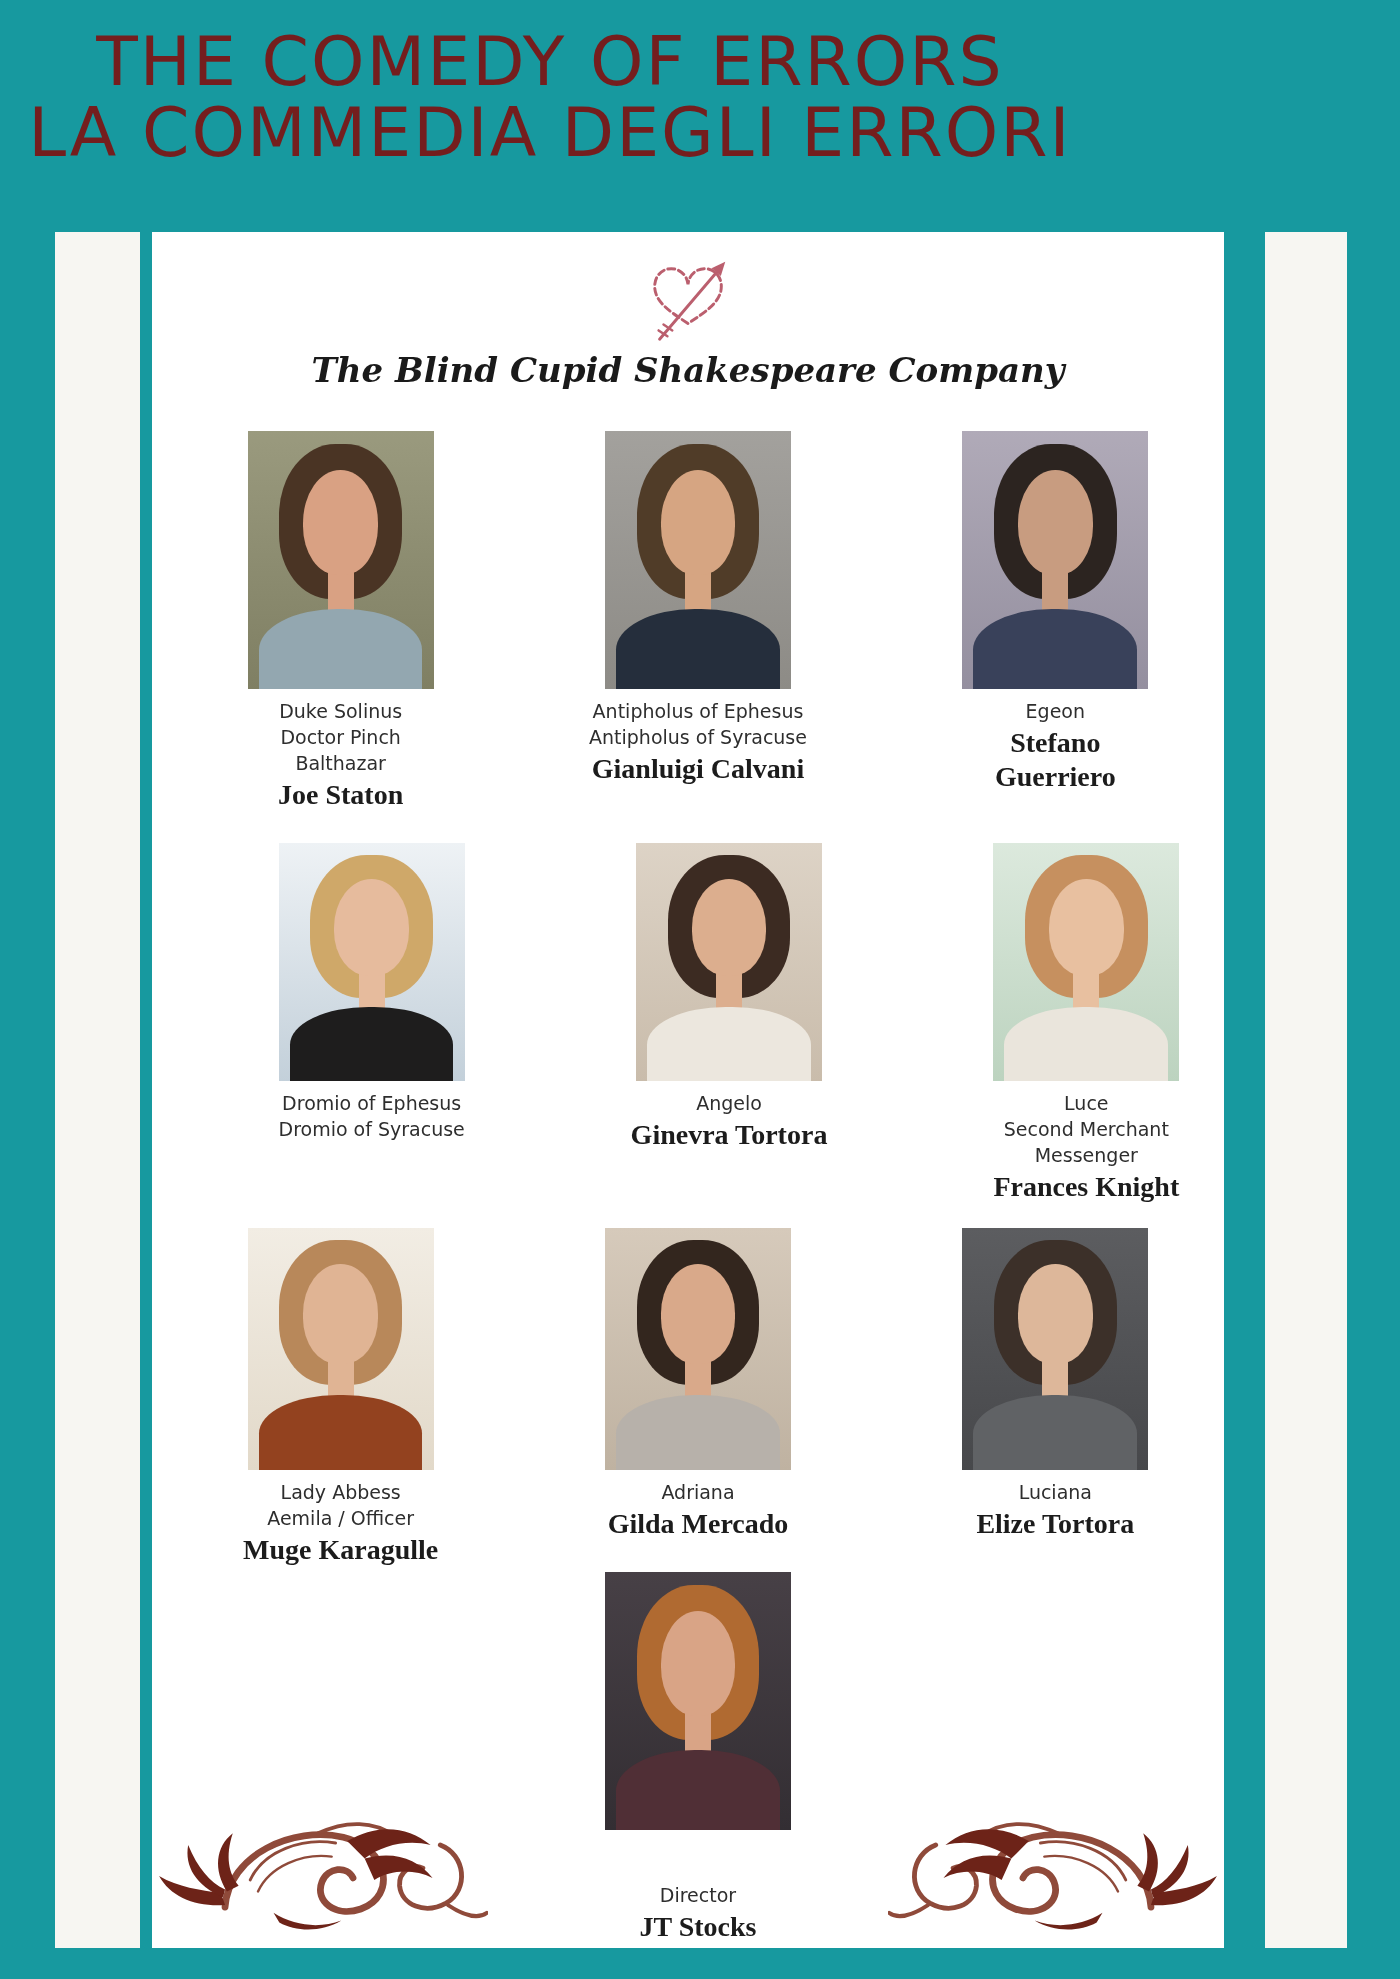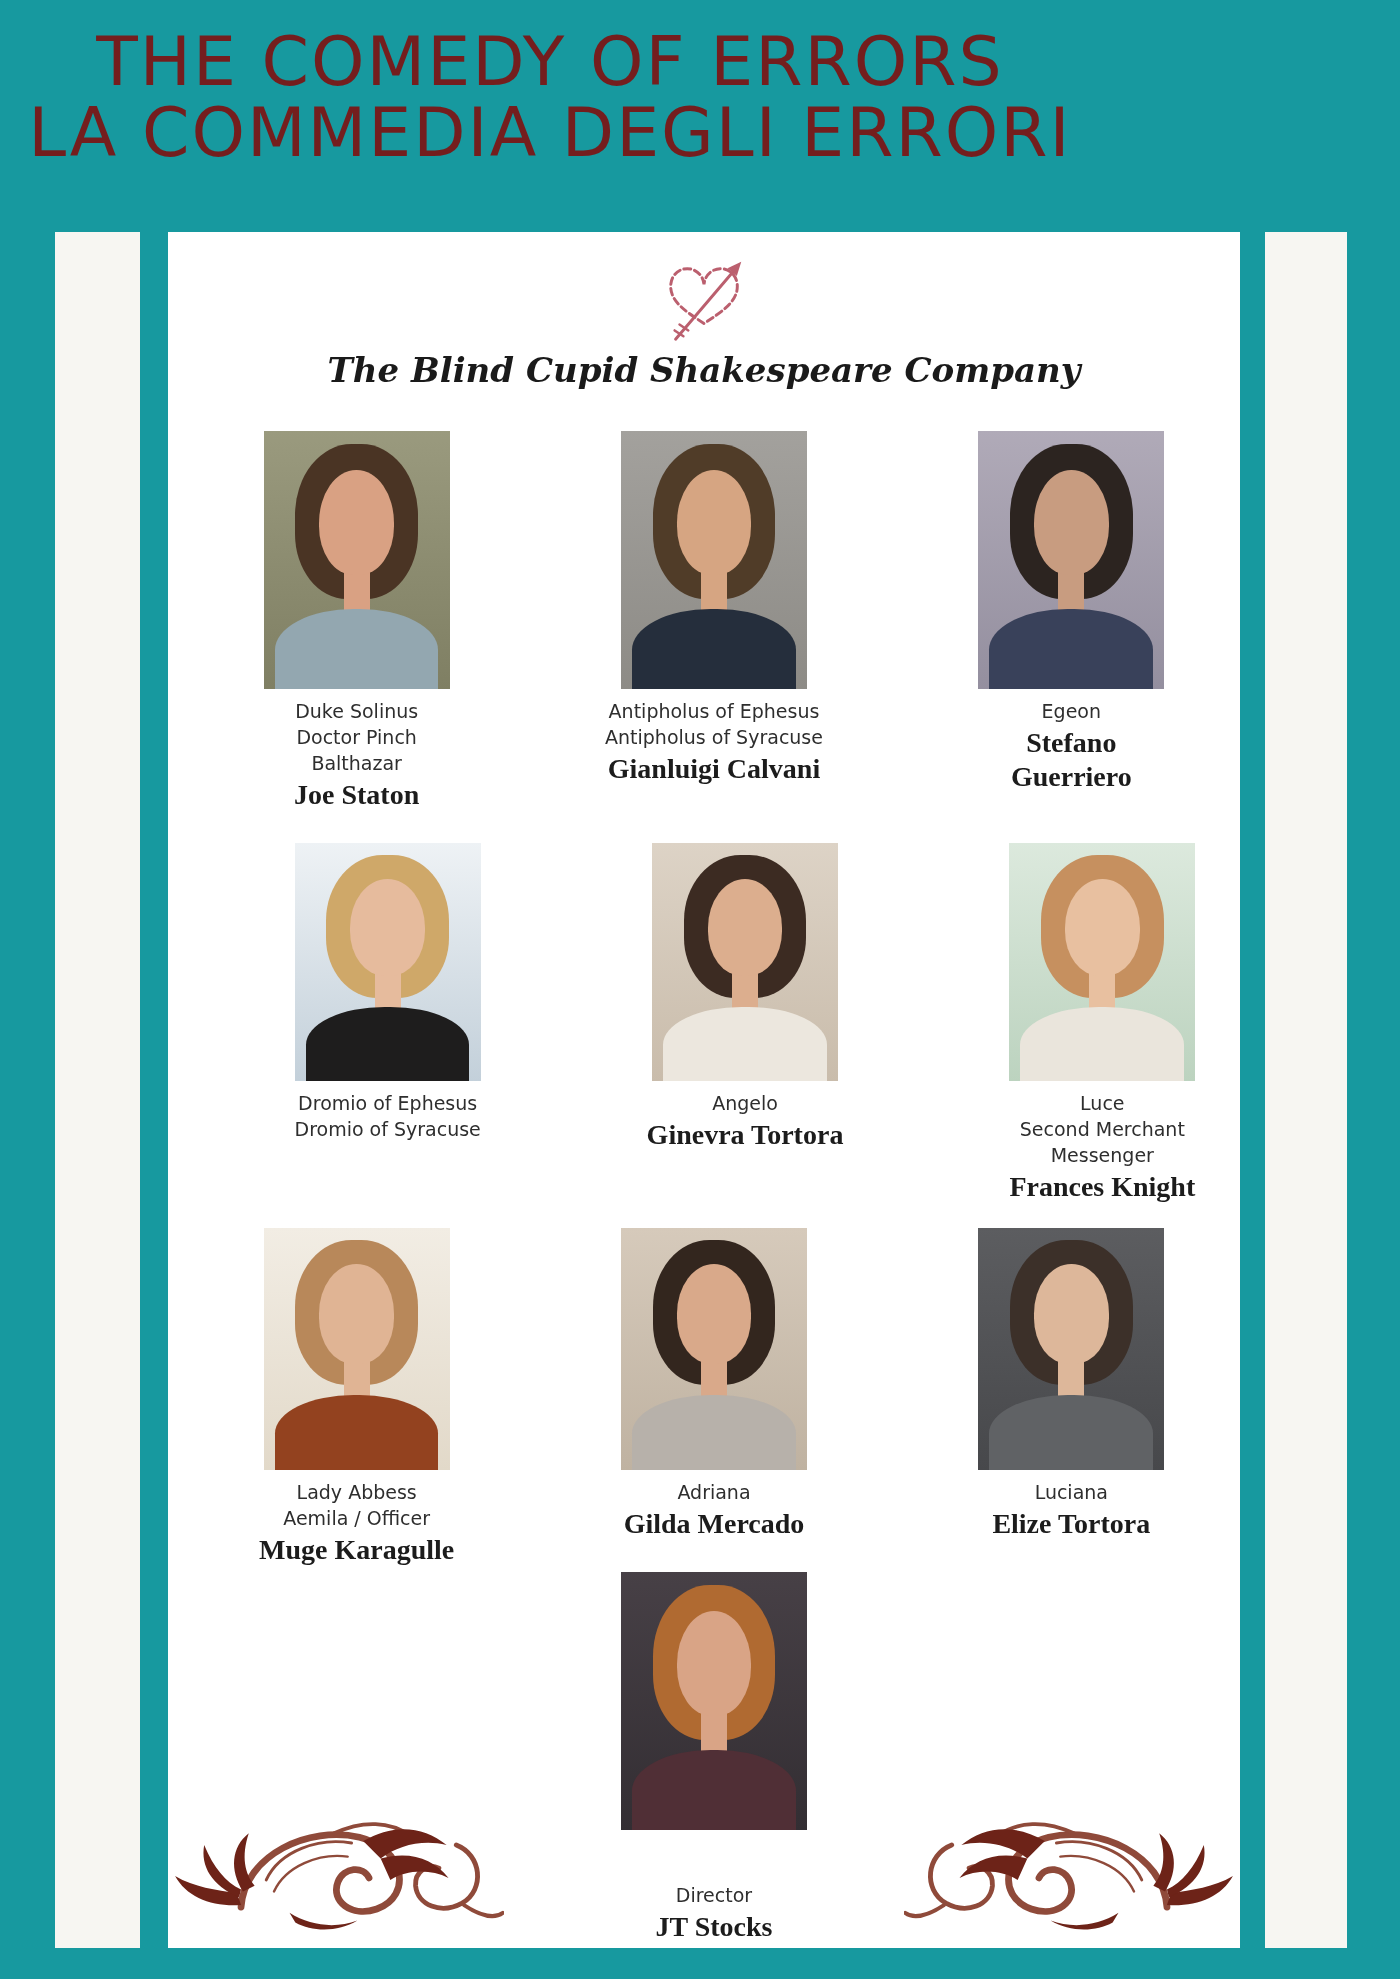--- a/index.html
+++ b/index.html
@@ -14,21 +14,21 @@
   
   .title-block{position:absolute;top:26px;left:0;width:1100px;text-align:center;
                color:var(--title);}
   .title-line{font-size:68px;line-height:71px;letter-spacing:2px;font-weight:400;
               white-space:nowrap;}
 
   
   .strip{position:absolute;top:232px;height:1716px;background:var(--strip);}
   .strip.left{left:55px;width:85px;}
   .strip.right{left:1265px;width:82px;}
-  .panel{position:absolute;top:232px;left:168px;width:1072px;height:1716px;
+  .panel{position:absolute;top:232px;left:152px;width:1072px;height:1716px;
          background:var(--paper);}
 
   
   .heart{position:absolute;top:20px;left:50%;transform:translateX(-50%);
          width:100px;height:98px;}
   .company-name{position:absolute;top:118px;left:0;width:100%;text-align:center;
         font-family:"DejaVu Serif",serif;font-style:italic;font-weight:bold;
         font-size:34px;color:#1a1a1a;}
 
   

